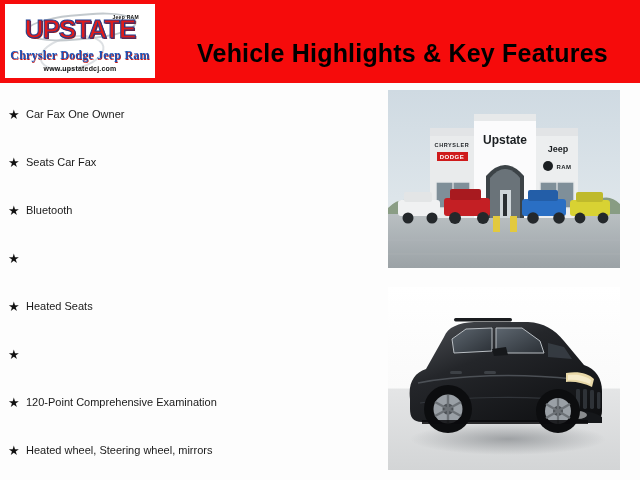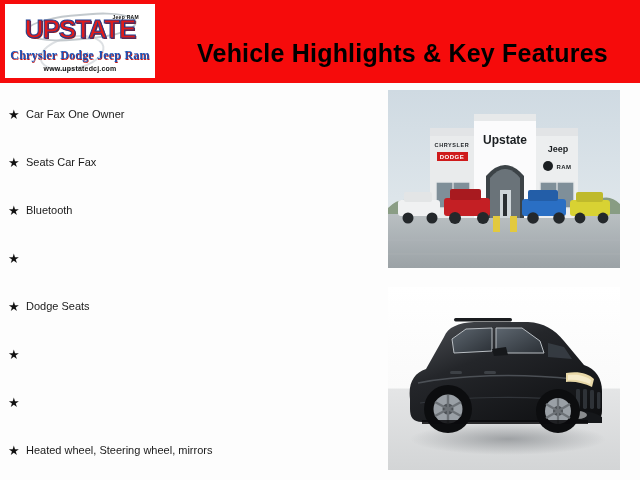--- a/index.html
+++ b/index.html
@@ -140,29 +140,30 @@
       <span class="bullet-star">★</span>
       <span class="feature-label">Bluetooth</span>
     </div>
 
     <div class="feature-item">
       <span class="bullet-star">★</span>
     </div>
 
     <div class="feature-item">
       <span class="bullet-star">★</span>
-      <span class="feature-label">Dodge Seats</span>
-    </div>
-
-    <div class="feature-item">
-      <span class="bullet-star">★</span>
-    </div>
-
-    <div class="feature-item">
-      <span class="bullet-star">★</span>
+      <span class="feature-label">Heated Seats</span>
+    </div>
+
+    <div class="feature-item">
+      <span class="bullet-star">★</span>
+    </div>
+
+    <div class="feature-item">
+      <span class="bullet-star">★</span>
+      <span class="feature-label">120-Point Comprehensive Examination</span>
     </div>
 
     <div class="feature-item">
       <span class="bullet-star">★</span>
       <span class="feature-label">Heated wheel, Steering wheel, mirrors</span>
     </div>
   </div>
 
   <div class="photo" id="photo-dealership">
     <svg viewBox="0 0 232 178" preserveAspectRatio="none">

